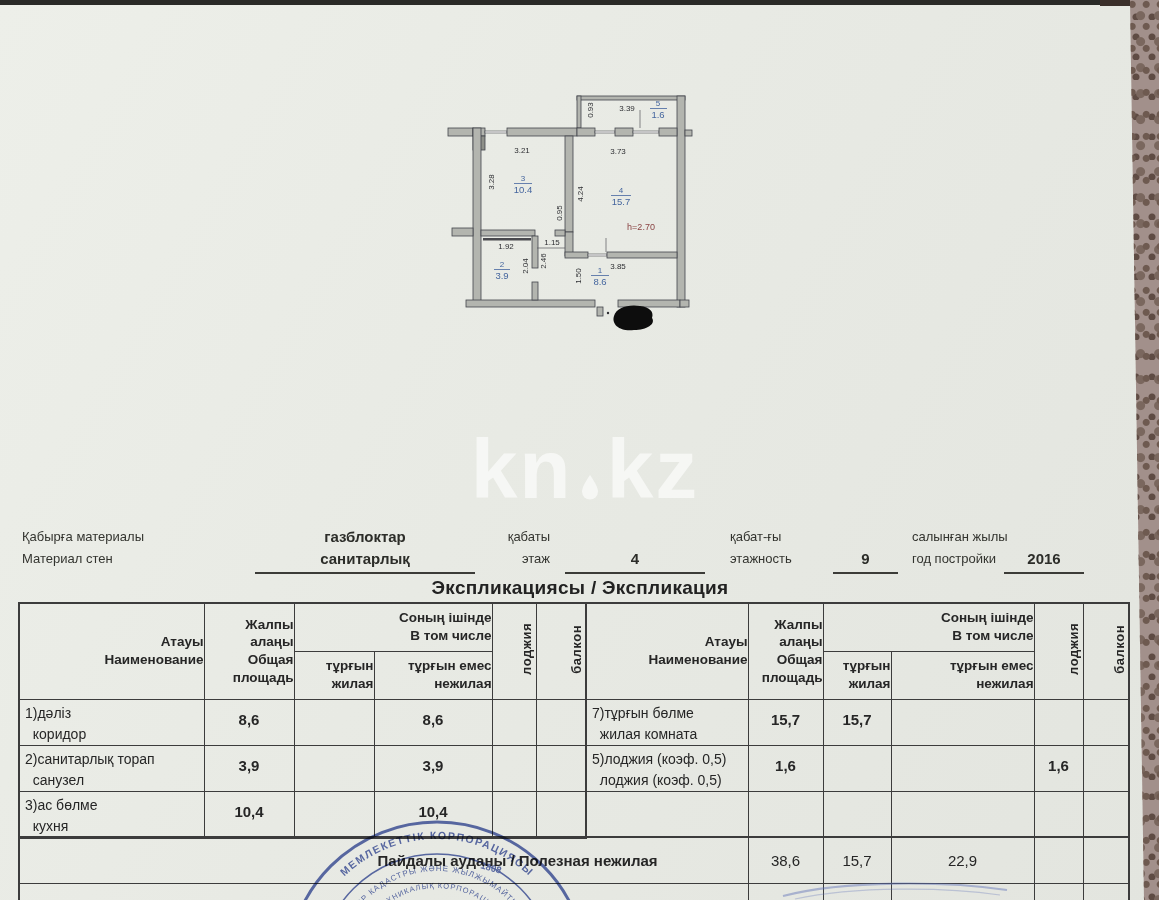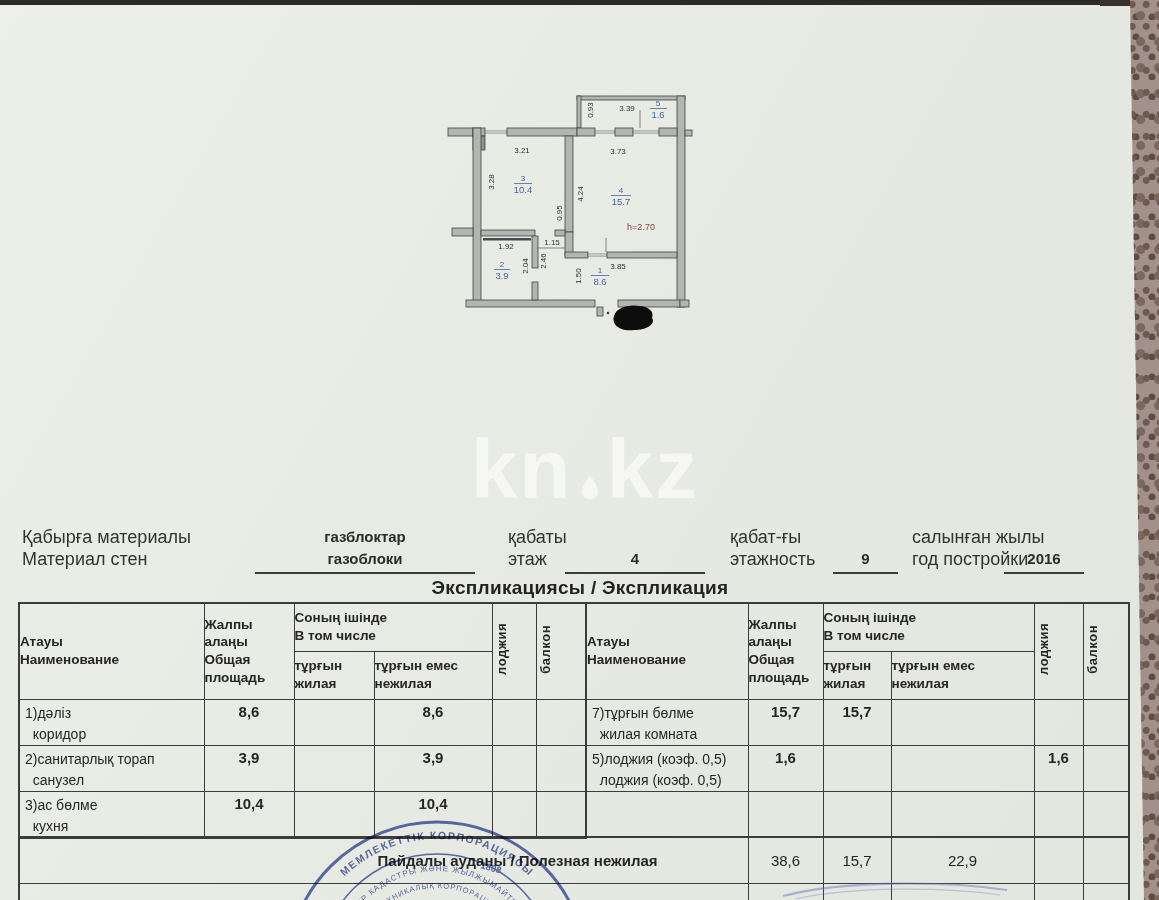--- a/index.html
+++ b/index.html
@@ -14,30 +14,30 @@
       radial-gradient(circle at 50% 85%,#5f4c44 0 3px,rgba(0,0,0,0) 4px);
     background-size:14px 22px,18px 26px,16px 20px;
     clip-path:polygon(2px 0,100% 0,100% 100%,16px 100%)}
   .carpet-top{position:absolute;top:0;left:1100px;width:59px;height:6px;background:#3a2f2a}
 
   
   .watermark{position:absolute;left:420px;top:408px;width:330px;height:96px;display:flex;align-items:flex-end;justify-content:center;gap:7px;color:rgba(255,255,255,.62);font-weight:bold;font-size:84px;letter-spacing:2px;line-height:.82}
   .watermark svg{margin-bottom:4px}
 
   
-  .hlabel{position:absolute;white-space:pre;font-size:18px;line-height:22px;color:#33342f}
+  .hlabel{position:absolute;white-space:pre;font-size:13px;line-height:22px;color:#33342f}
   .hval{position:absolute;white-space:pre;font-size:15px;line-height:22px;color:#2c2d29;font-weight:bold;text-align:center;border-bottom:2px solid #3c3c38}
   .doc-title{position:absolute;left:300px;top:577px;width:560px;text-align:center;font-size:19px;font-weight:bold;color:#222;letter-spacing:.3px}
 
   
   table{border-collapse:collapse;table-layout:fixed;position:absolute;border:2px solid #3c3c3c}
   th,td{border:1.5px solid #3c3c3c;color:#262626;overflow:hidden}
-  th{font-weight:600;font-size:13.5px;line-height:1.32;text-align:left;white-space:pre;vertical-align:middle}
+  th{font-weight:600;font-size:13.5px;line-height:1.32;text-align:right;white-space:pre;vertical-align:middle}
   td.name{font-weight:400;font-size:14px;text-align:left;padding:3px 2px 0 5px;white-space:pre;line-height:1.5;vertical-align:top}
-  td.num{font-weight:600;font-size:15px;text-align:center;vertical-align:top;padding-top:3px}
+  td.num{font-weight:600;font-size:15px;text-align:center;vertical-align:top;padding-top:11px}
   .vert{writing-mode:vertical-rl;transform:rotate(180deg);font-size:13px;letter-spacing:.5px;display:inline-block}
   .tbl-left{left:18px;top:602px;width:567px}
   .tbl-right{left:585px;top:602px;width:543px}
   .tbl-sum{left:18px;top:836px;width:1110px}
   .tbl-sum td{height:23px;vertical-align:middle;padding-top:0}
   .tbl-sum td.slabel{font-weight:bold;font-size:15px;text-align:right;white-space:pre}
   .tbl-sum tr.r1 td.slabel{padding-right:90px}
   .tbl-sum tr.r2 td.slabel{padding-right:40px}
   .tbl-sum td.num{font-weight:400;font-size:15px}
   .hdr1{height:48px}.hdr2{height:48px}
@@ -165,22 +165,22 @@
   <span>kn</span>
   <svg width="20" height="26" viewBox="0 0 20 26">
     <path d="M10,1 C10,1 2,12 2,17.5 a8,8 0 0 0 16,0 C18,12 10,1 10,1 Z" fill="rgba(255,255,255,.62)"></path>
   </svg>
   <span>kz</span>
 </div>
 
 <div class="hlabel" style="left:22px;top:526px">Қабырға материалы
 Материал стен</div>
 <div class="hval" style="left:255px;top:526px;width:220px;height:48px">газблоктар
-газоблоки</div>
-<div class="hlabel" style="left:508px;top:526px;width:90px;text-align:left">қабаты
+санитарлық</div>
+<div class="hlabel" style="left:460px;top:526px;width:90px;text-align:right">қабаты
 этаж</div>
 <div class="hval" style="left:565px;top:526px;width:140px;height:48px;padding-top:22px">4</div>
 <div class="hlabel" style="left:730px;top:526px;width:105px;">қабат-ғы
 этажность</div>
 <div class="hval" style="left:833px;top:526px;width:65px;height:48px;padding-top:22px">9</div>
 <div class="hlabel" style="left:912px;top:526px;width:125px;text-align:left">салынған жылы
 год постройки</div>
 <div class="hval" style="left:1004px;top:526px;width:80px;height:48px;padding-top:22px">2016</div>
 
 <div class="doc-title">Экспликациясы / Экспликация</div>

